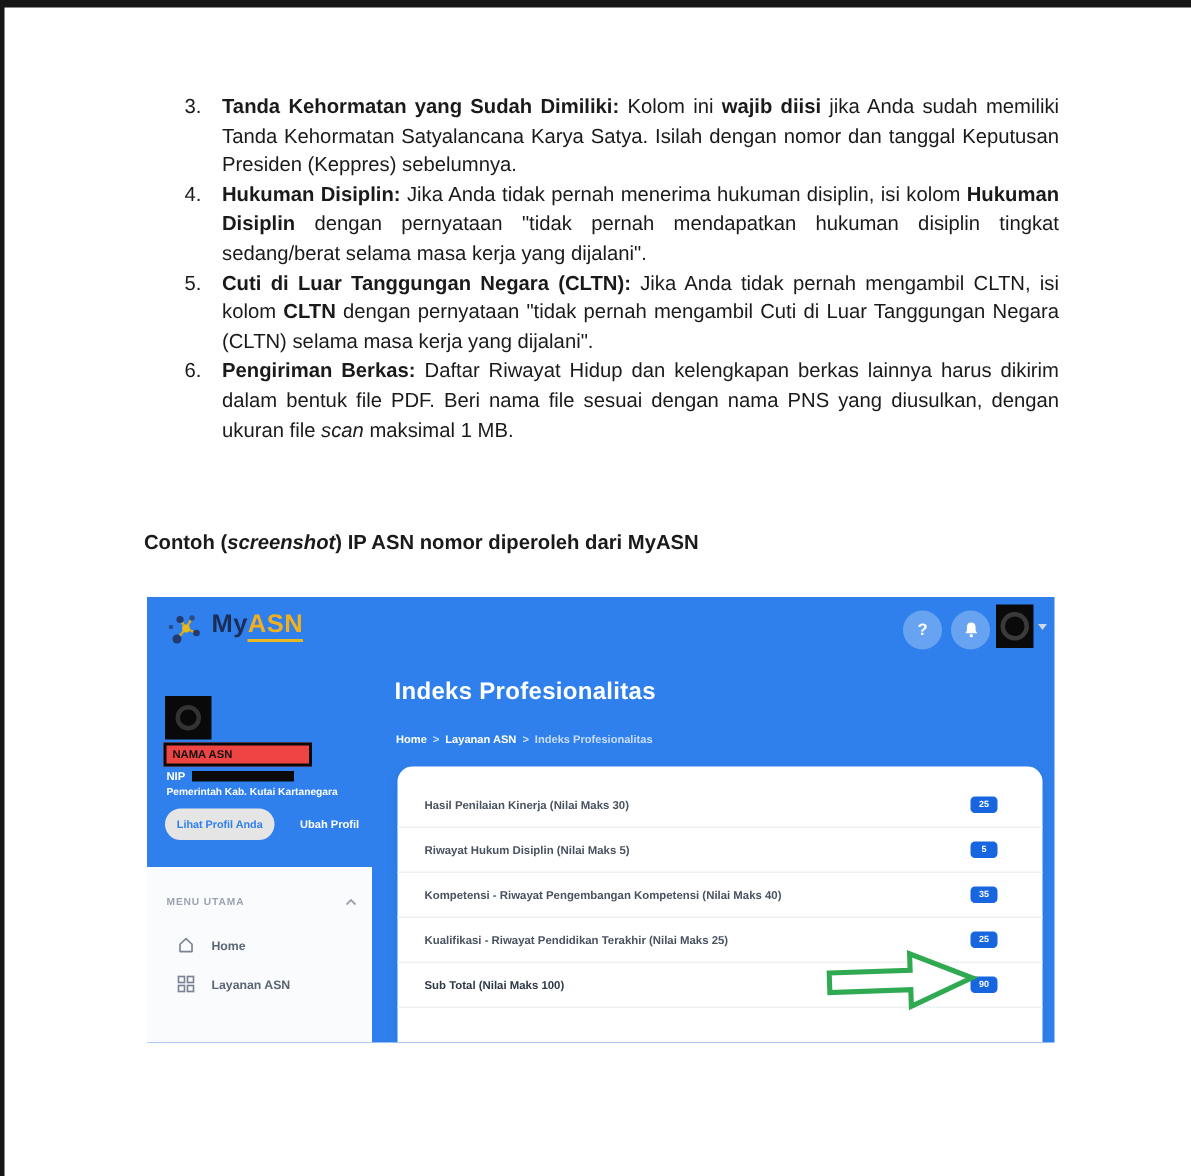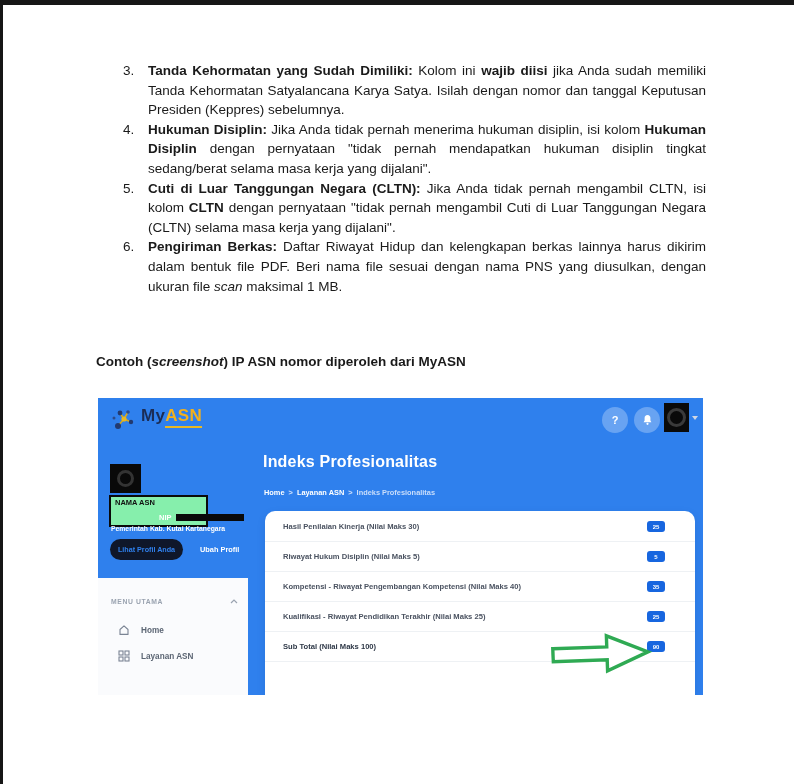--- a/index.html
+++ b/index.html
@@ -54,31 +54,31 @@
   .avatar-caret{
     position:absolute;left:594px;top:18px;width:0;height:0;
     border-left:3px solid transparent;border-right:3px solid transparent;
     border-top:4px solid #cfd6e4;
   }
   
   .side-avatar{position:absolute;left:12px;top:66px;width:31px;height:29px;background:#090909;
     display:flex;align-items:center;justify-content:center;}
   .side-avatar .ring{width:11px;height:11px;border:3px solid #333;border-radius:50%;}
   .name-box{
-    position:absolute;left:11px;top:97px;width:99px;height:32px;
-    background:#86efac;border:2px solid #0a0a0a;box-sizing:border-box;
+    position:absolute;left:11px;top:97px;width:99px;height:16px;
+    background:#ef4444;border:2px solid #0a0a0a;box-sizing:border-box;
     font-size:7.5px;font-weight:800;color:#111;line-height:11px;padding-left:4px;
   }
   .nip-row{position:absolute;left:13px;top:115px;display:flex;align-items:center;}
-  .nip-label{color:#ffffff;font-size:7.5px;font-weight:800;margin-right:4px;margin-left:48px;}
+  .nip-label{color:#ffffff;font-size:7.5px;font-weight:800;margin-right:4px;}
   .nip-redact{width:68px;height:7px;background:#0a0a0a;}
   .org-line{position:absolute;left:13px;top:127px;color:#ffffff;font-size:6.8px;font-weight:600;}
   .btn-view-profile{
     position:absolute;left:12px;top:141px;width:73px;height:21px;
-    background:#0f172a;border-radius:11px;border:none;
+    background:#e5e5e5;border-radius:11px;border:none;
     color:#2f80ed;font-size:7.2px;font-weight:800;
     display:flex;align-items:center;justify-content:center;cursor:pointer;
   }
   .btn-edit-profile{
     position:absolute;left:96px;top:141px;height:21px;background:transparent;border:none;
     color:#ffffff;font-size:7.4px;font-weight:800;cursor:pointer;text-align:right;
   }
   
   .menu-panel{
     position:absolute;left:0;top:180px;width:150px;bottom:0;
@@ -108,21 +108,21 @@
     font-size:7.4px;color:#ffffff;
   }
   .crumb{font-weight:700;color:#ffffff;cursor:pointer;}
   .crumb-sep{color:#cfe0fb;font-weight:700;}
   .crumb-current{color:#c9ddfb;font-weight:600;}
   
   .ip-card{
     position:absolute;left:167px;top:113px;width:430px;bottom:0;
     background:#ffffff;border-radius:10px 10px 0 0;
     box-shadow:0 3px 8px rgba(20,50,110,.12);
-    padding-top:1px;box-sizing:border-box;
+    padding-top:11px;box-sizing:border-box;
   }
   .ip-row{
     height:29px;margin:0 0;padding:0 30px 0 18px;
     display:flex;align-items:center;justify-content:space-between;
     border-bottom:1px solid #eef1f4;
   }
   .ip-row .row-label{font-size:7.6px;color:#4a5260;font-weight:600;}
   .ip-row.row-bold .row-label{font-weight:700;color:#2e3847;}
   .badge{
     min-width:14px;height:11px;padding:0 2px;border-radius:3px;

